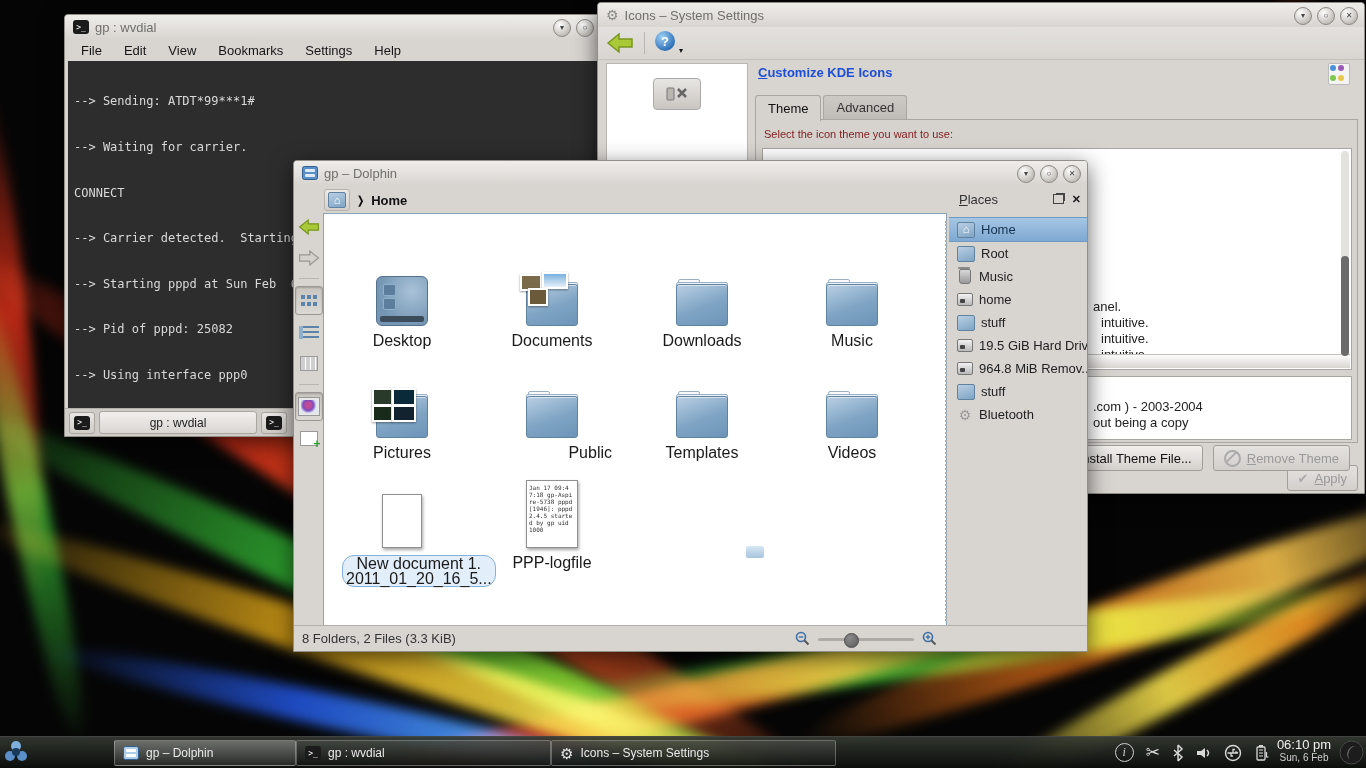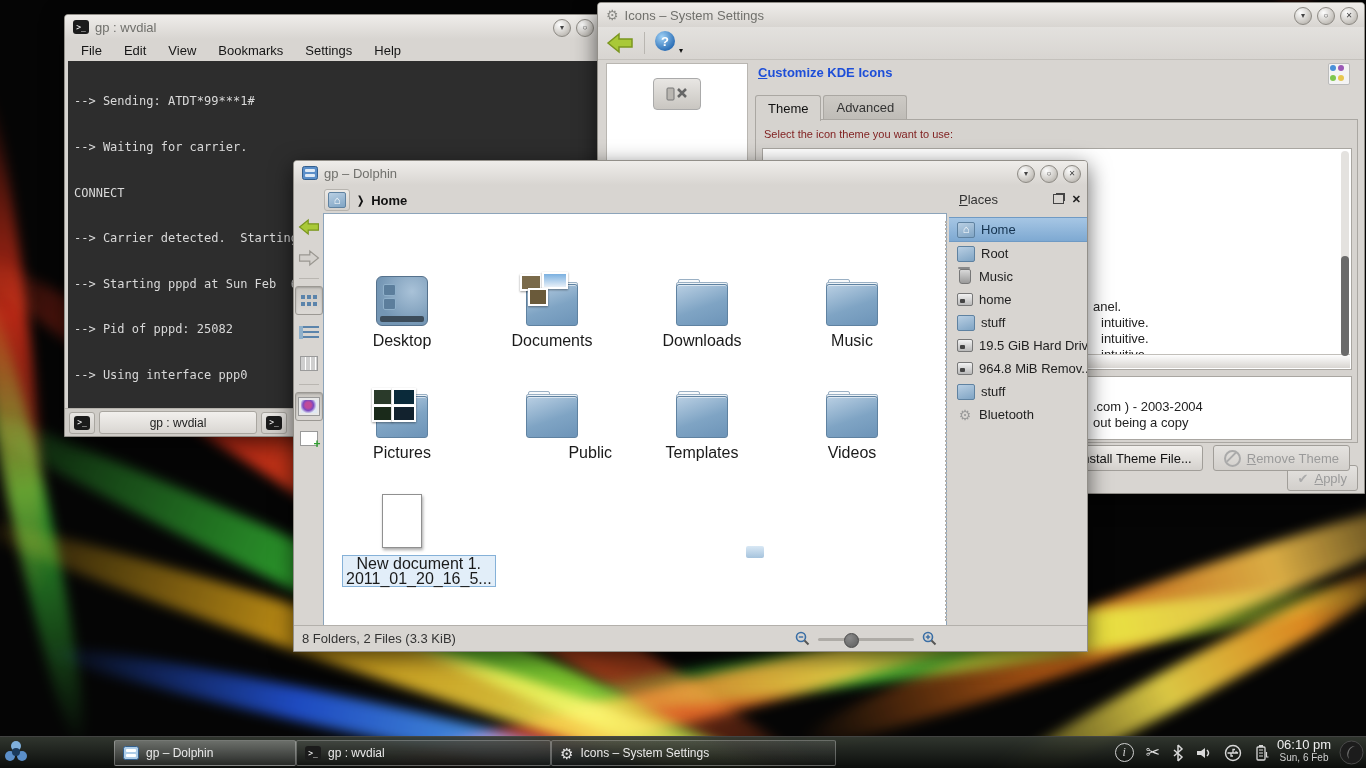--- a/index.html
+++ b/index.html
@@ -112,21 +112,21 @@
   
   .deskic{position:relative;width:50px;height:48px;border-radius:6px;border:1px solid #55718c;
           background:radial-gradient(circle at 70% 30%,#a9c2d8,#7496b4 70%);}
   .deskic i{position:absolute;width:11px;height:10px;background:#5c7e9c;border:1px solid #8fb0ca;border-radius:2px;}
   .deskic .bar{position:absolute;left:3px;right:3px;bottom:3px;height:6px;background:#3c4c5a;border-radius:2px;}
   
   .page{background:#fff;border:1px solid #909090;box-shadow:1px 2px 3px rgba(0,0,0,.35);}
   .pg-blank{width:38px;height:52px;}
   .pg-text{width:46px;height:60px;font-family:"DejaVu Sans Mono",monospace;font-size:6px;line-height:7px;
            color:#333;padding:3px 2px;word-break:break-all;overflow:hidden;text-align:left;}
-  .sel-label{display:inline-block;border:1px solid #85b1d8;border-radius:0;background:#e2eef9;padding:0 3px;}
+  .sel-label{display:inline-block;border:1px solid #85b1d8;border-radius:12px;background:#e2eef9;padding:0 3px;}
   .ghost{position:absolute;left:422px;top:332px;width:18px;height:12px;border-radius:2px;opacity:.8;
          background:linear-gradient(#cfe2f2,#8fb4d4);}
   .statusbar{position:absolute;left:0;right:0;bottom:0;height:25px;border-top:1px solid #b3b0ab;
              display:flex;align-items:center;font-size:13px;color:#333;padding:0 8px;background:#d8d5d1;}
   .zoomctl{position:absolute;right:150px;bottom:5px;display:flex;align-items:center;gap:8px;}
   .slider{position:relative;width:96px;height:14px;}
   .slider .track{position:absolute;left:0;right:0;top:6px;height:3px;background:#aeaba6;border-radius:2px;}
   .slider .knob{position:absolute;left:26px;top:1px;width:13px;height:13px;border-radius:50%;
                 background:radial-gradient(circle at 35% 30%,#8a8a8a,#5d5d5d);border:1px solid #4a4a4a;}
   .places{position:absolute;left:655px;top:28px;width:138px;bottom:25px;}
@@ -460,20 +460,26 @@
           </div>
         <div class="clabel">Videos</div>
       </div>
 
       <div class="cell" style="left:18px;top:272px;">
         <div class="cicon" style="height:62px;">
             <div class="page pg-blank"></div>
           </div>
         <div class="clabel"><span class="sel-label"><span>New document 1.</span><br><span>2011_01_20_16_5...</span></span></div>
       </div>
+      <div class="cell" style="left:168px;top:272px;">
+        <div class="cicon" style="height:62px;">
+            <div class="page pg-text">Jan 17 09:47:18 gp-Aspire-5738 pppd[1946]: pppd 2.4.5 started by gp uid 1000</div>
+          </div>
+        <div class="clabel">PPP-logfile</div>
+      </div>
       <div class="ghost"></div>
     </div>
 
     <div class="splitdots"></div>
 
     <div class="places">
       <div class="pl-head">
         <span class="ulfirst">Places</span>
         <span class="pl-tools">
           <span class="pl-float"></span>

